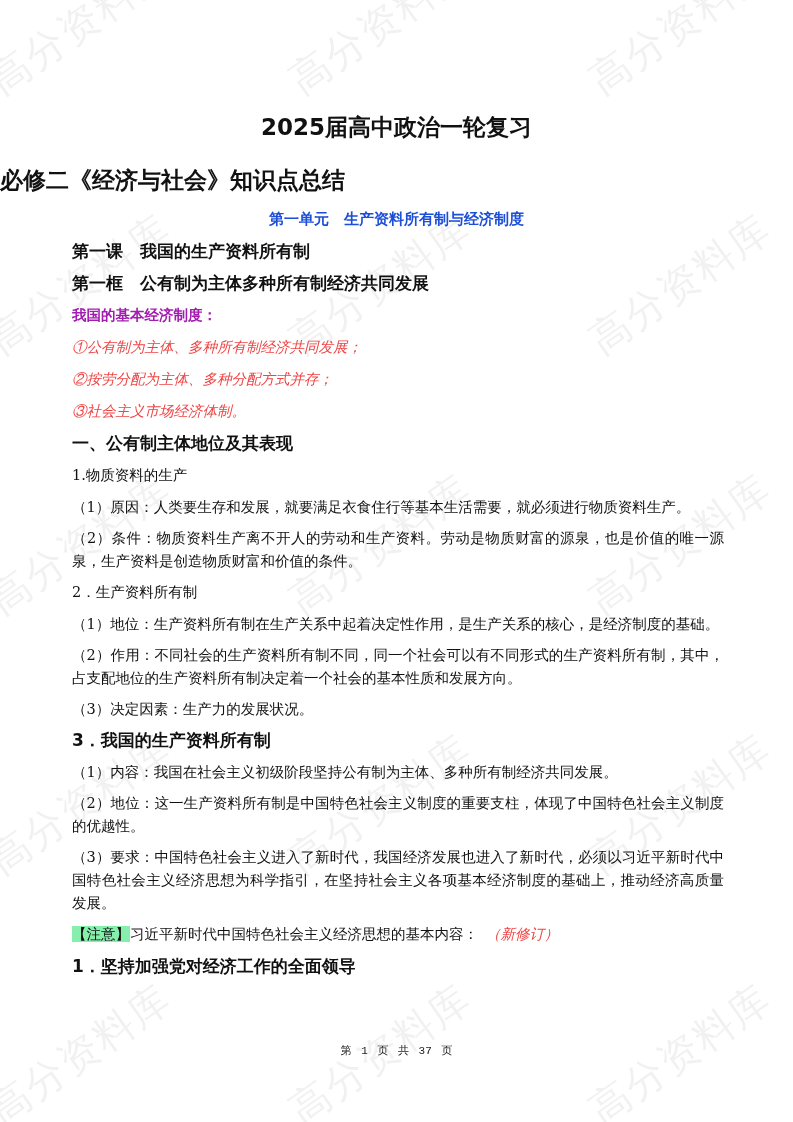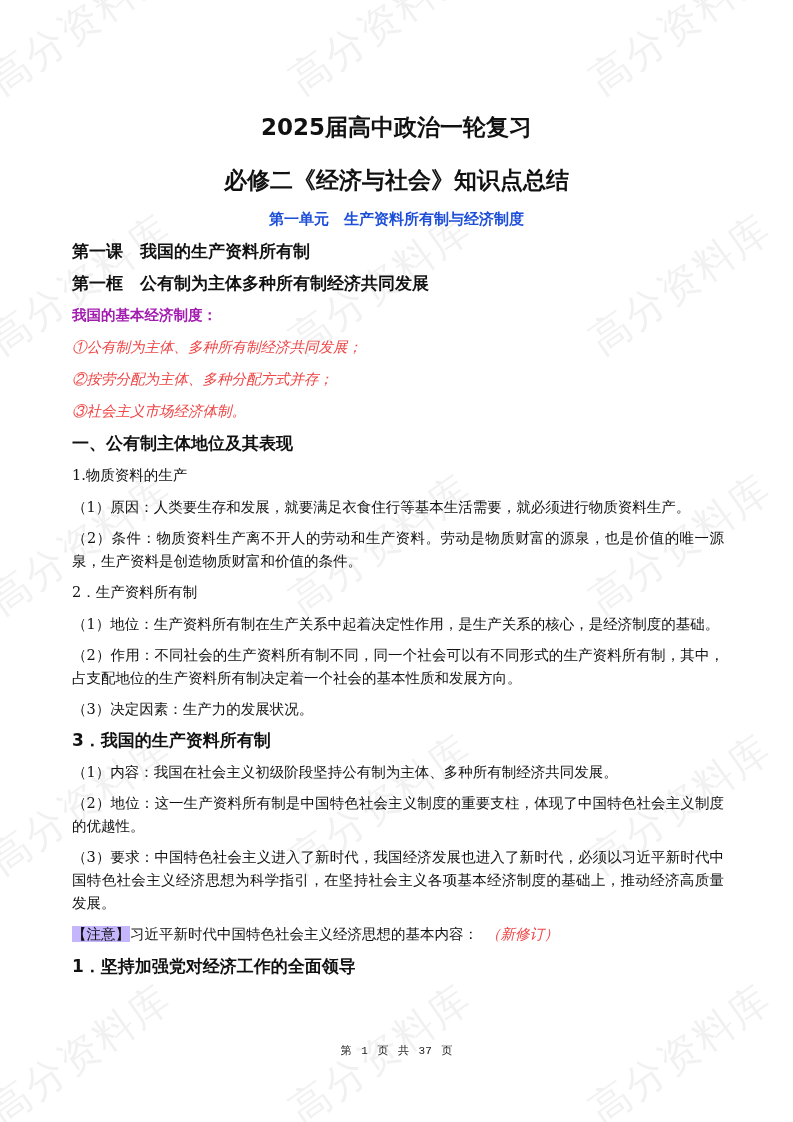--- a/index.html
+++ b/index.html
@@ -5,31 +5,31 @@
     html, body { margin: 0; padding: 0; background: #ffffff; }
     body { width: 793px; height: 1122px; position: relative; overflow: hidden;
            font-family: "DejaVu Serif", "Liberation Serif", serif; color: #111; }
     .wm-layer { position: absolute; inset: 0; pointer-events: none; z-index: 0; }
     .wm { position: absolute; font-family: "DejaVu Sans", sans-serif; font-size: 40px;
           color: rgba(0,0,0,0.055); transform: rotate(-35deg); transform-origin: left bottom;
           white-space: nowrap; letter-spacing: 2px; }
     .page { position: absolute; inset: 0; z-index: 1; }
     .title1 { position: absolute; top: 112px; left: 0; right: 0; text-align: center;
               font-family: "DejaVu Sans", sans-serif; font-weight: bold; font-size: 23px; }
-    .title2 { position: absolute; top: 165px; left: 0; right: 0; text-align: center;
+    .title2 { position: absolute; top: 165px; left: 0; right: 0; 
               font-family: "DejaVu Sans", sans-serif; font-weight: bold; font-size: 23px; }
     .unit { position: absolute; top: 210px; left: 0; right: 0; text-align: center;
             font-family: "DejaVu Sans", sans-serif; font-weight: bold; font-size: 15px; color: #1d4ed8; }
     .content { position: absolute; top: 240px; left: 72px; width: 652px; font-size: 14.5px; line-height: 23px; }
     .h-bold { font-family: "DejaVu Sans", sans-serif; font-weight: bold; font-size: 17px; margin: 0 0 9px 0; }
     .red { color: #ef4444; font-style: italic; }
     .red-bold { color: #a21caf; font-family: Liberation Sans, sans-serif; font-weight: bold; }
     .p { margin: 0 0 9px 0; text-align: justify; }
     .para { margin: 0 0 8px 0; text-align: justify; }
-    .hl { background: #c4b5fd; }
+    .hl { background: #86efac; }
     .footer { position: absolute; top: 1043px; left: 0; right: 0; text-align: center;
               font-family: Liberation Mono, monospace; font-size: 11px; color: #222; word-spacing: 3px; }
   </style>
 </head>
 <body>
 
 <div class="wm-layer" id="wm-layer">
     <div class="wm" style="left: 10px; top: 52px;">高分资料库</div>
     <div class="wm" style="left: 310px; top: 52px;">高分资料库</div>
     <div class="wm" style="left: 610px; top: 52px;">高分资料库</div>

